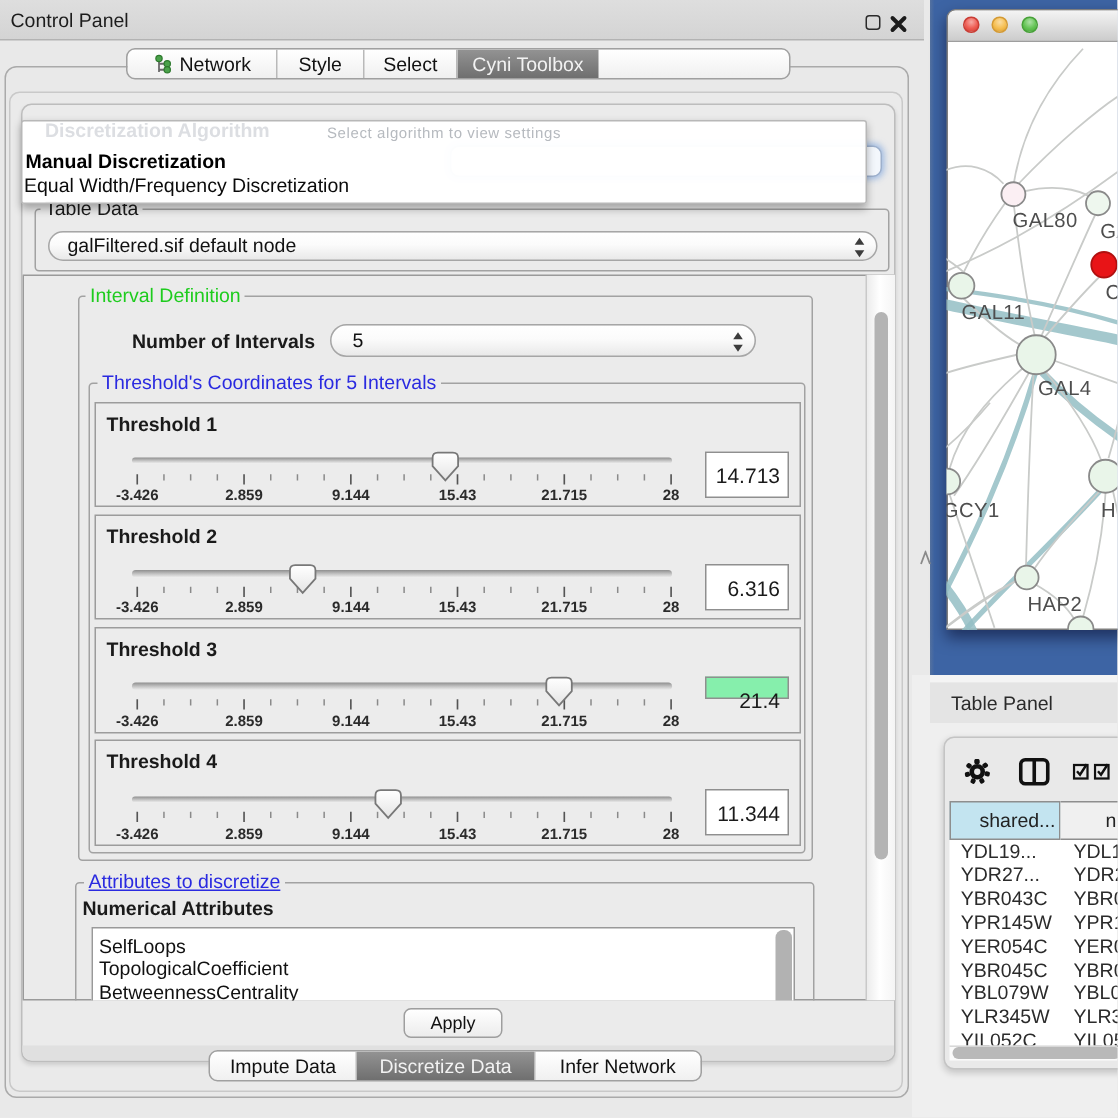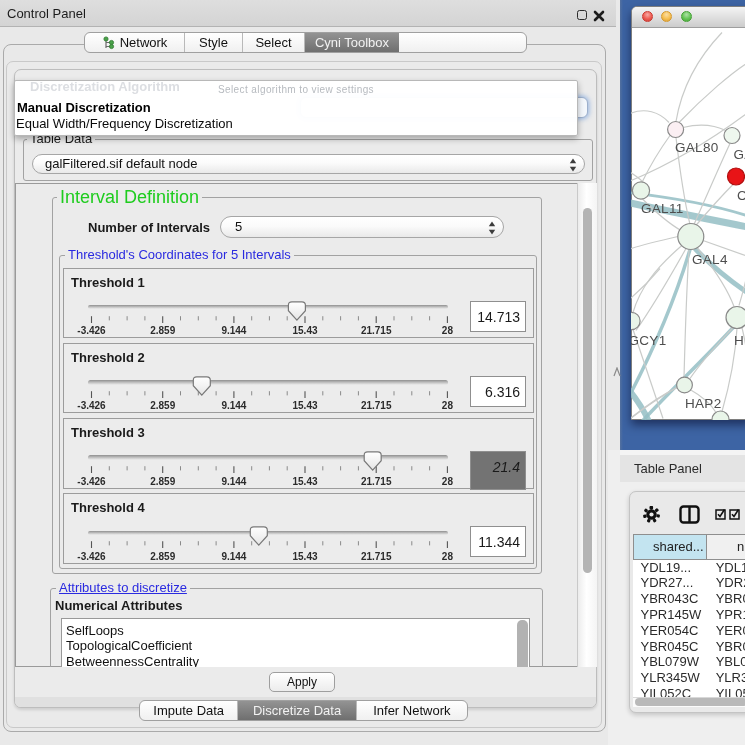--- a/index.html
+++ b/index.html
@@ -29,21 +29,21 @@
       <path d="M6 3.5 L9.2 8.2 L2.8 8.2 Z" fill="#3c3c3c"></path>
       <path d="M6 16.5 L9.2 11.8 L2.8 11.8 Z" fill="#3c3c3c"></path>
     </svg>
   </div>
 <div style="position:absolute;left:300px;top:97px;width:288px;height:21px;border:1px solid #9db0cc;border-radius:6px;background:#f3f7fc;box-shadow:0 0 4px 1.5px rgba(110,155,220,0.6);"></div>
 <div style="position:absolute;left:15px;top:183px;width:582px;height:484px;border:1px solid #9a9a9a;background:#ebebeb;"></div>
 <div style="position:absolute;left:15px;top:183px;width:582px;height:484px;overflow:hidden;">
     <div style="position:absolute;left:562px;top:0;width:20px;height:484px;background:linear-gradient(90deg,#ececec,#ffffff 45%,#f4f4f4);border-left:1px solid #c9c9c9;"></div>
     <div style="position:absolute;left:567.5px;top:25px;width:9.5px;height:365px;border-radius:5px;background:#b4b4b4;"></div>
     <div style="position:absolute;left:37px;top:14px;width:489.5px;height:377px;border:1px solid #a2a2a2;border-radius:3px;"></div>
-    <div style="position:absolute;left:42px;top:7px;height:14px;line-height:14px;font-size:18px;color:#1ecc1e;background:#ebebeb;padding:0 3px;">Interval Definition</div>
+    <div style="position:absolute;left:42px;top:7px;height:14px;line-height:14px;font-size:13px;color:#1ecc1e;background:#ebebeb;padding:0 3px;">Interval Definition</div>
     <div style="position:absolute;left:73px;top:36.5px;font-size:13px;font-weight:bold;color:#1a1a1a;">Number of Intervals</div>
     <div style="position:absolute;left:205px;top:33px;width:284px;height:22px;border:1px solid #a6a6a6;border-radius:11.0px;background:linear-gradient(#ffffff,#fbfbfb 45%,#e9e9e9);box-sizing:border-box;">
       <div style="position:absolute;left:14px;top:0;height:20px;line-height:20px;font-size:13px;color:#111;">5</div>
       <svg width="12" height="22" viewBox="0 0 12 22" style="position:absolute;right:5px;top:0;">
         <path d="M6 4.5 L9.2 9.2 L2.8 9.2 Z" fill="#3c3c3c"></path>
         <path d="M6 17.5 L9.2 12.8 L2.8 12.8 Z" fill="#3c3c3c"></path>
       </svg>
     </div>
     <div style="position:absolute;left:44px;top:71.5px;width:478px;height:314.5px;border:1px solid #a2a2a2;border-radius:3px;"></div>
     <div style="position:absolute;left:50px;top:64.5px;height:14px;line-height:14px;font-size:13px;color:#2a2ae0;background:#ebebeb;padding:0 3px;">Threshold's Coordinates for 5 Intervals</div>
@@ -168,21 +168,21 @@
       <g transform="translate(309.7,33.2)">
         <path d="M-8.5 4 Q-8.5 0.6 -5 0.6 L5 0.6 Q8.5 0.6 8.5 4 L8.5 9.5 L0 19 L-8.5 9.5 Z" fill="url(#thg)" stroke="#787878" stroke-width="1.2"></path>
       </g>
     </svg>
     <div style="position:absolute;left:46.5px;top:292.5px;width:60px;text-align:center;font-size:10px;font-weight:bold;color:#2b2b2b;">-3.426</div>
     <div style="position:absolute;left:117.7px;top:292.5px;width:60px;text-align:center;font-size:10px;font-weight:bold;color:#2b2b2b;">2.859</div>
     <div style="position:absolute;left:188.9px;top:292.5px;width:60px;text-align:center;font-size:10px;font-weight:bold;color:#2b2b2b;">9.144</div>
     <div style="position:absolute;left:260.0px;top:292.5px;width:60px;text-align:center;font-size:10px;font-weight:bold;color:#2b2b2b;">15.43</div>
     <div style="position:absolute;left:331.2px;top:292.5px;width:60px;text-align:center;font-size:10px;font-weight:bold;color:#2b2b2b;">21.715</div>
     <div style="position:absolute;left:402.4px;top:292.5px;width:60px;text-align:center;font-size:10px;font-weight:bold;color:#2b2b2b;">28</div>
-    <div style="position:absolute;left:455px;top:268.0px;width:56px;height:39px;border:1px solid #8f8f8f;background:#737373;font-size:14px;color:#1a1a1a;text-align:right;line-height:30px;padding-right:5px;font-style:italic;">21.4</div>
+    <div style="position:absolute;left:455px;top:268.0px;width:56px;height:15px;border:1px solid #8f8f8f;background:#86efac;font-size:14px;color:#1a1a1a;text-align:right;line-height:30px;padding-right:5px;">21.4</div>
     <div style="position:absolute;left:48px;top:310.3px;width:471px;height:70.5px;border:1px solid #9c9c9c;background:#ececec;box-sizing:border-box;"></div>
     <div style="position:absolute;left:56px;top:317.3px;font-size:13px;font-weight:bold;color:#1a1a1a;">Threshold 4</div>
     <div style="position:absolute;left:73px;top:347.5px;width:360px;height:4.8px;border-radius:2.5px;background:linear-gradient(#8f8f8f,#c6c6c6 55%,#eeeeee);"></div>
     <svg width="471" height="70.5" viewBox="0 0 471 70.5" style="position:absolute;left:48px;top:310.3px;">
       <defs>
         <linearGradient id="thg" x1="0" y1="0" x2="0" y2="1">
           <stop offset="0" stop-color="#ffffff"></stop>
           <stop offset="0.5" stop-color="#f2f2f2"></stop>
           <stop offset="1" stop-color="#e4e4e4"></stop>
         </linearGradient>

